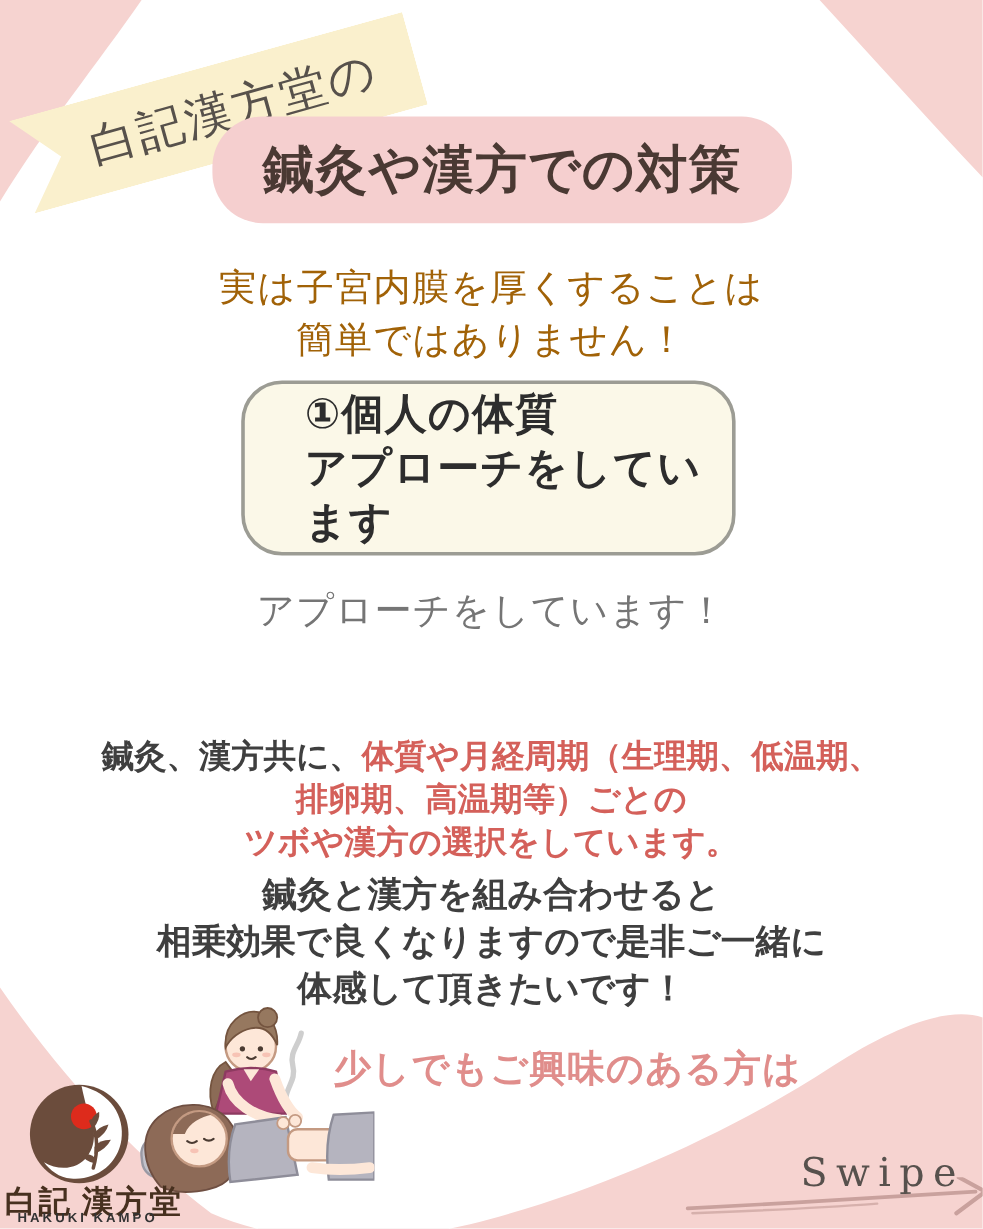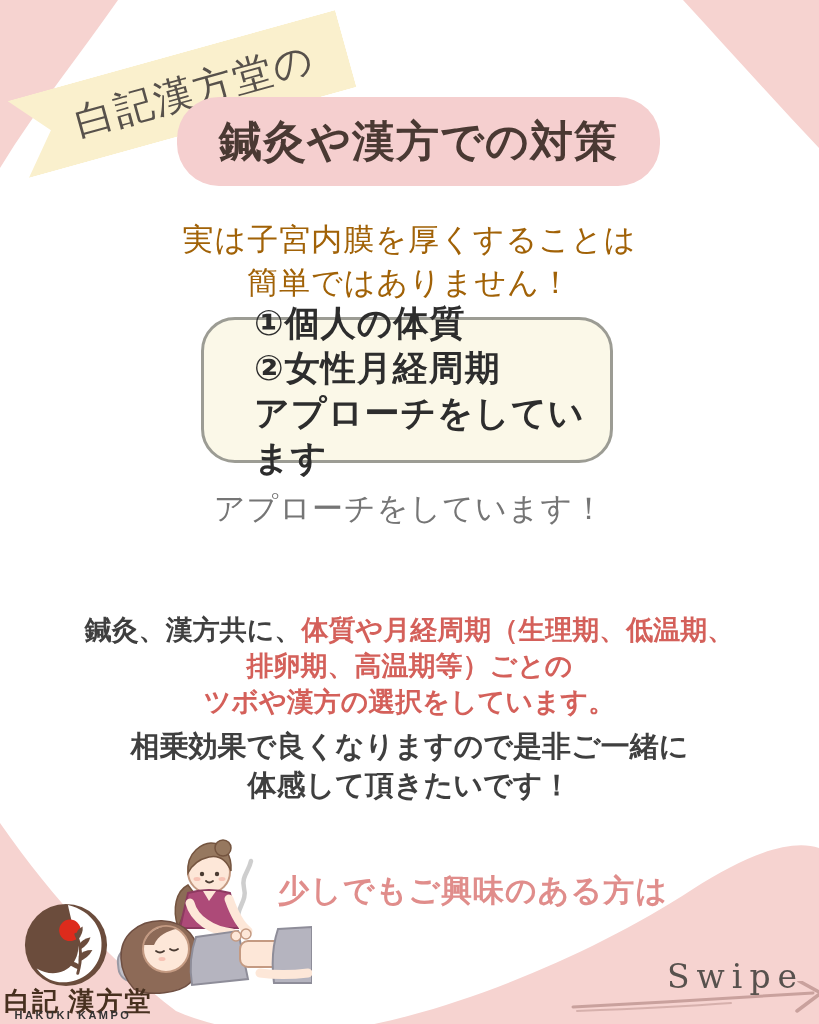--- a/index.html
+++ b/index.html
@@ -105,35 +105,35 @@
     <span>鍼灸や漢方での対策</span>
   </div>
 
   <div class="para intro">
     <span class="line">実は子宮内膜を厚くすることは</span>
     <span class="line">簡単ではありません！</span>
   </div>
 
   <div class="factor-box">
     <div class="factor">①個人の体質</div>
-    <div class="factor">②女性月経周期</div>
     <div class="factor">アプローチをしています</div>
   </div>
 
   <div class="para approach">
     <span class="line">アプローチをしています！</span>
   </div>
 
   <div class="para method">
     <span class="line"><span class="dark">鍼灸、漢方共に、</span><span class="red">体質や月経周期（生理期、低温期、</span></span>
     <span class="line red">排卵期、高温期等）ごとの</span>
     <span class="line red">ツボや漢方の選択をしています。</span>
   </div>
 
   <div class="para synergy">
+    <span class="line">鍼灸と漢方を組み合わせると</span>
     <span class="line">相乗効果で良くなりますので是非ご一緒に</span>
     <span class="line">体感して頂きたいです！</span>
   </div>
 
   <svg class="illu" viewBox="0 0 202 168" aria-hidden="true">
 
     <path d="M130 92 C123 76 138 70 134 55 C131 44 139 38 141 28" fill="none" stroke="#c9c9c9" stroke-width="4.5" stroke-linecap="round" opacity="0.9"></path>
 
     <path d="M78 52 C66 58 62 76 68 94 C74 82 78 68 84 60 Z" fill="#8b6b56" stroke="#74543f" stroke-width="1.5"></path>
 

